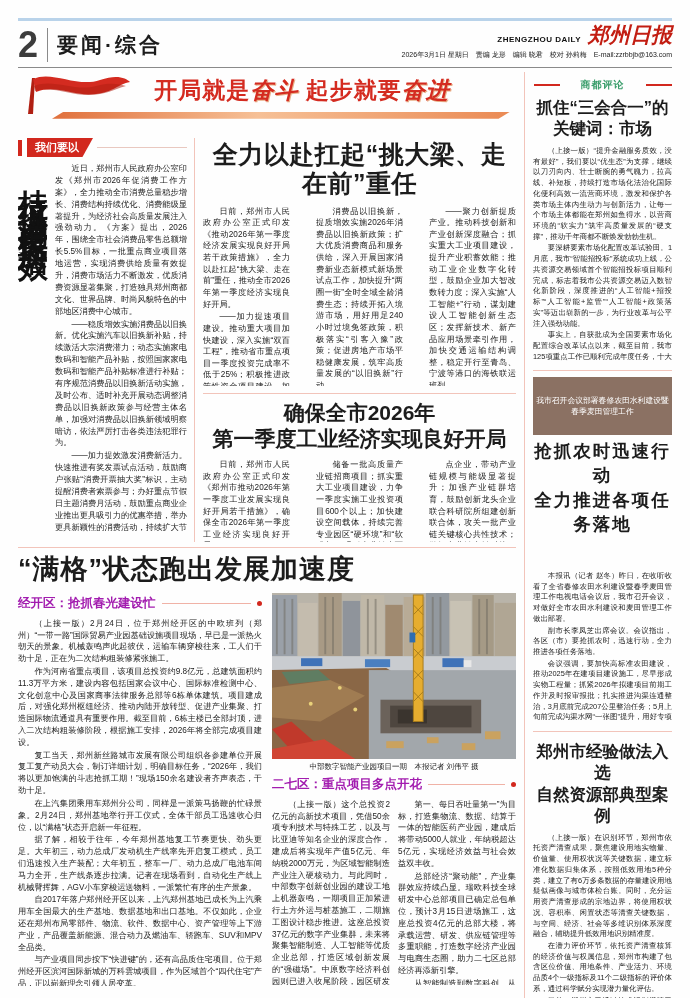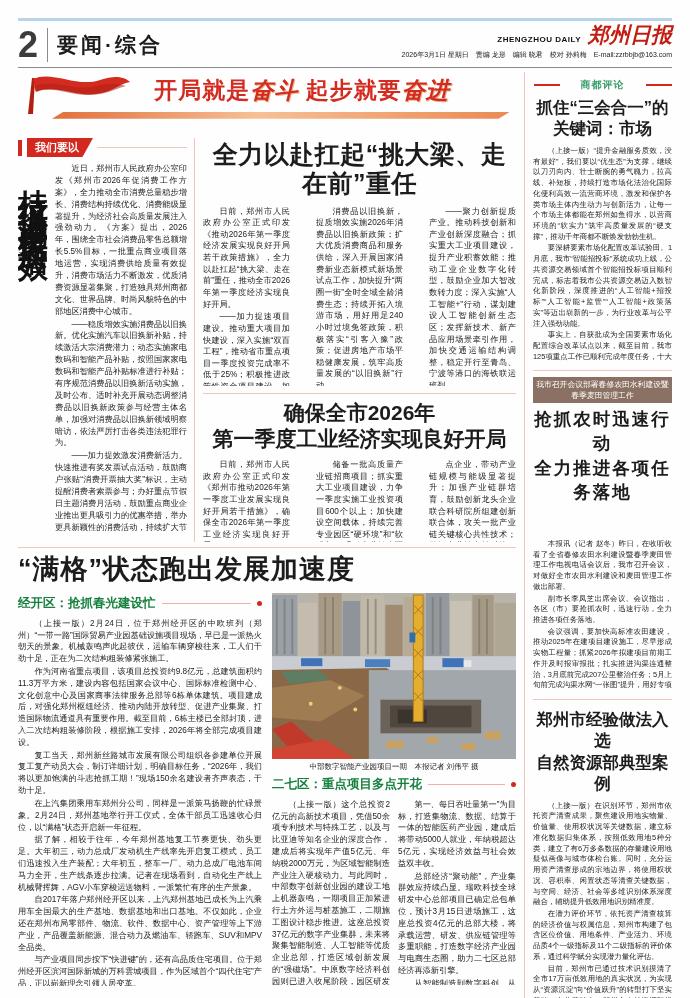--- a/index.html
+++ b/index.html
@@ -51,40 +51,40 @@
   .divider{border-top:1px solid #f2c4ba;margin:7px 0 6px;}
   .h2{font-size:21px;font-weight:900;text-align:center;line-height:1.25;white-space:pre-line;margin:0 0 7px;}
   .cols.mid{height:112px;overflow:hidden;}
   
   .feature{border-top:1px solid #f2c4ba;margin-top:5px;padding-top:7px;}
   .f-title{font-size:27px;font-weight:900;letter-spacing:1px;margin:0 0 8px;line-height:1.1;}
   .f-flex{display:flex;gap:10px;}
   .f-left{width:244px;box-sizing:border-box;}
   .f-right{flex:1;min-width:0;}
   .subhead{display:flex;align-items:center;gap:6px;margin:2px 0 6px;}
-  .subhead .t{color:#15803d;font-size:12.5px;font-weight:900;white-space:nowrap;}
+  .subhead .t{color:#a21caf;font-size:12.5px;font-weight:900;white-space:nowrap;}
   .subhead .line{flex:1;height:1px;background:#f0b2a6;}
   .subhead .dot{width:5px;height:5px;border-radius:50%;background:#d2281e;flex:0 0 auto;}
   .f-body{font-size:8.2px;line-height:1.44;text-align:justify;overflow:hidden;}
   .f-left .f-body{height:368px;}
   .photo{display:block;width:100%;height:166px;}
   .caption{font-size:7.5px;text-align:center;margin:3px 0 4px;color:#222;}
   .f-cols{display:flex;gap:8px;height:186px;overflow:hidden;}
   
   .r-art{border-bottom:1px solid #f2c4ba;padding:4px 0 8px;}
   .r-art:last-child{border-bottom:none;}
   .ctag{display:flex;align-items:center;gap:21px;justify-content:center;margin-top:2px;}
   .ctag .l{width:26px;height:2px;background:#d2281e;}
   .ctag .t{font-size:10px;font-weight:900;color:#3a9d6b;letter-spacing:1px;}
   .r-title{font-size:16.5px;font-weight:900;text-align:center;line-height:1.3;white-space:pre-line;margin:5px 0 6px;}
   .r-body{font-size:7.4px;line-height:1.45;text-align:justify;overflow:hidden;}
   .r-body.comment{height:216px;}
   .r-body.farm{height:152px;margin-top:34px;}
   .r-body.case{height:198px;}
-  .kicker{background:#8b7163;color:#fff;font-size:7.8px;text-align:center;padding:2px 1px;margin:2px 0 4px;}
+  .kicker{background:#8b7163;color:#fff;font-size:7.8px;text-align:center;padding:18px 1px;margin:2px 0 4px;}
   .farm-title{font-size:17.5px;font-weight:900;letter-spacing:2px;text-align:center;line-height:1.4;white-space:pre-line;margin:2px 0 6px;}
   .wbanner{display:flex;align-items:center;background:linear-gradient(90deg,#2f7fc1,#d5ebf8);padding:2px 4px;gap:5px;margin:3px 0 5px;}
   .wbanner .sq{width:7px;height:12px;background:#1a4f8c;flex:0 0 auto;}
   .wbanner .t{color:#fff;font-weight:900;font-style:italic;font-size:12.5px;letter-spacing:2px;text-shadow:1px 1px 1px #1a4f8c;white-space:nowrap;}
 </style>
 </head>
 <body>
 
 <div class="page">
 

